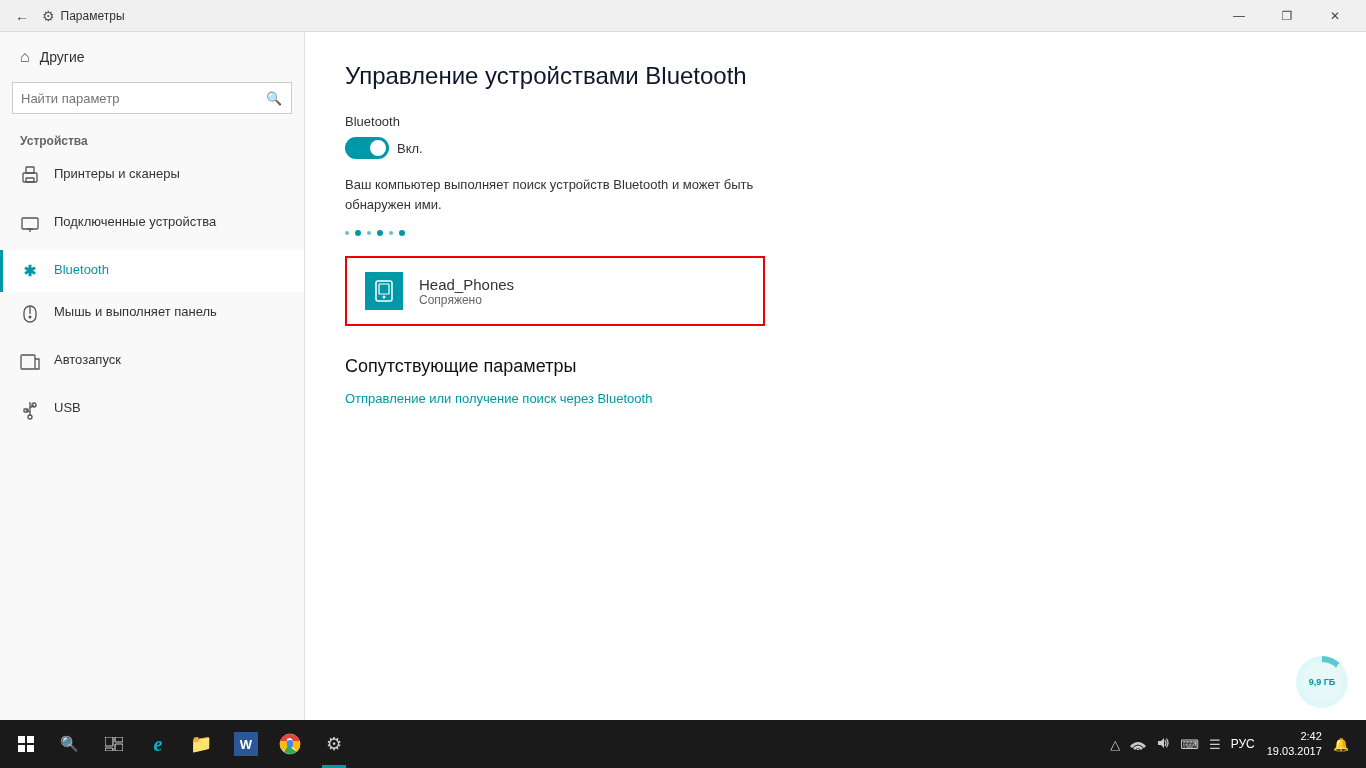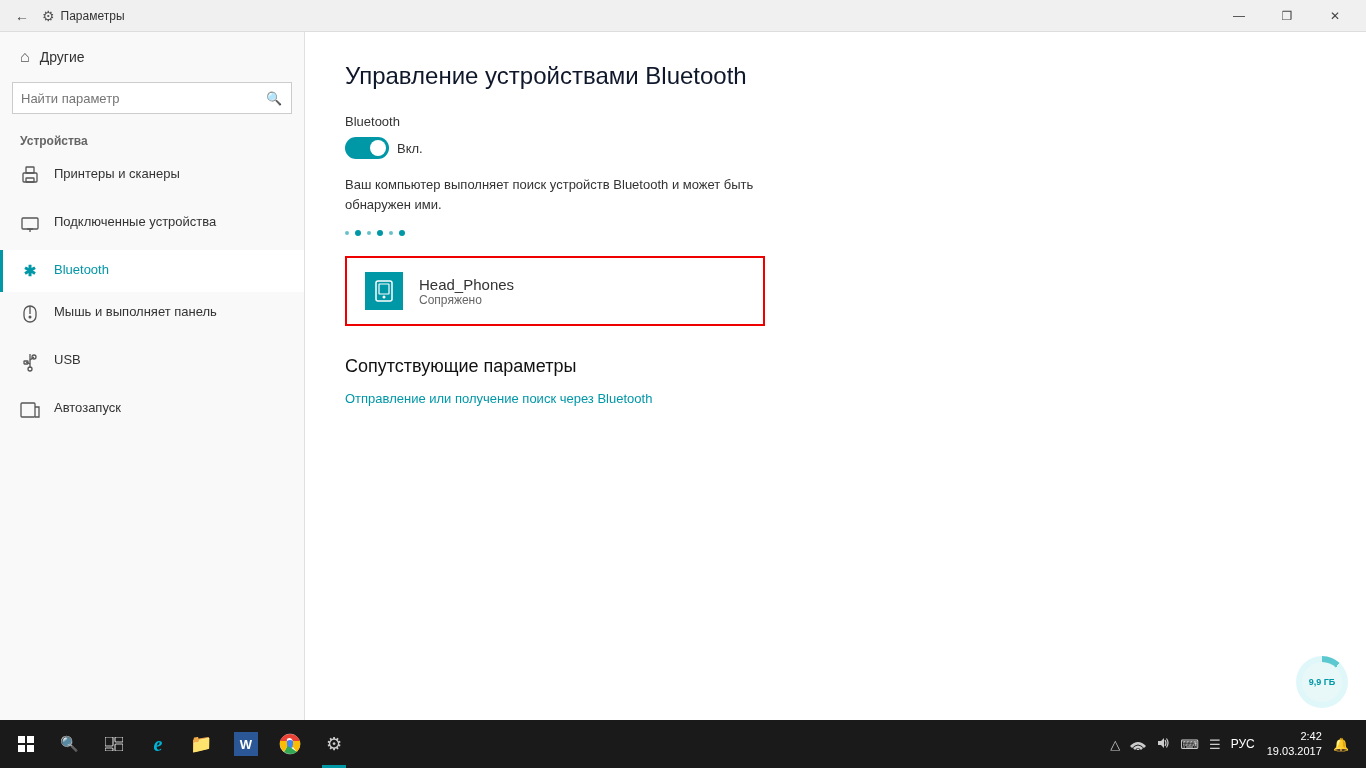--- a/index.html
+++ b/index.html
@@ -311,43 +311,43 @@
       <span class="item-icon">
         <svg width="18" height="20" viewBox="0 0 18 20" fill="none">
           <rect x="3" y="2" width="12" height="16" rx="6" stroke="#555" stroke-width="1.3" fill="none"></rect>
           <line x1="9" y1="2" x2="9" y2="10" stroke="#555" stroke-width="1.3"></line>
           <circle cx="9" cy="13" r="1.5" fill="#555"></circle>
         </svg>
       </span>
       <span>Мышь и выполняет панель</span>
     </div>
 
+
+    <div class="sidebar-item">
+      <span class="item-icon">
+        <svg width="20" height="20" viewBox="0 0 20 20" fill="none">
+          <rect x="1" y="3" width="14" height="14" rx="1" stroke="#555" stroke-width="1.3" fill="none"></rect>
+          <path d="M15 7 L19 7 L19 17 L15 17" stroke="#555" stroke-width="1.3" fill="none"></path>
+        </svg>
+      </span>
+      <span>Автозапуск</span>
+    </div>
 
     <div class="sidebar-item">
       <span class="item-icon">
         <svg width="20" height="20" viewBox="0 0 20 20" fill="none">
           <line x1="10" y1="2" x2="10" y2="16" stroke="#555" stroke-width="1.3"></line>
           <line x1="10" y1="8" x2="14" y2="5" stroke="#555" stroke-width="1.3"></line>
           <line x1="10" y1="12" x2="6" y2="10" stroke="#555" stroke-width="1.3"></line>
           <circle cx="14" cy="5" r="2" stroke="#555" stroke-width="1.3" fill="none"></circle>
           <rect x="4" y="9" width="4" height="3" rx="0.5" stroke="#555" stroke-width="1.3" fill="none"></rect>
           <circle cx="10" cy="17" r="2" stroke="#555" stroke-width="1.3" fill="none"></circle>
         </svg>
       </span>
       <span>USB</span>
-    </div>
-
-    <div class="sidebar-item">
-      <span class="item-icon">
-        <svg width="20" height="20" viewBox="0 0 20 20" fill="none">
-          <rect x="1" y="3" width="14" height="14" rx="1" stroke="#555" stroke-width="1.3" fill="none"></rect>
-          <path d="M15 7 L19 7 L19 17 L15 17" stroke="#555" stroke-width="1.3" fill="none"></path>
-        </svg>
-      </span>
-      <span>Автозапуск</span>
     </div>
   </div>
 
   <div class="main-content">
     <div class="page-title">Управление устройствами Bluetooth</div>
 
     <div class="section-label">Bluetooth</div>
 
     <div class="toggle-row">
       <div class="toggle-switch"></div>

